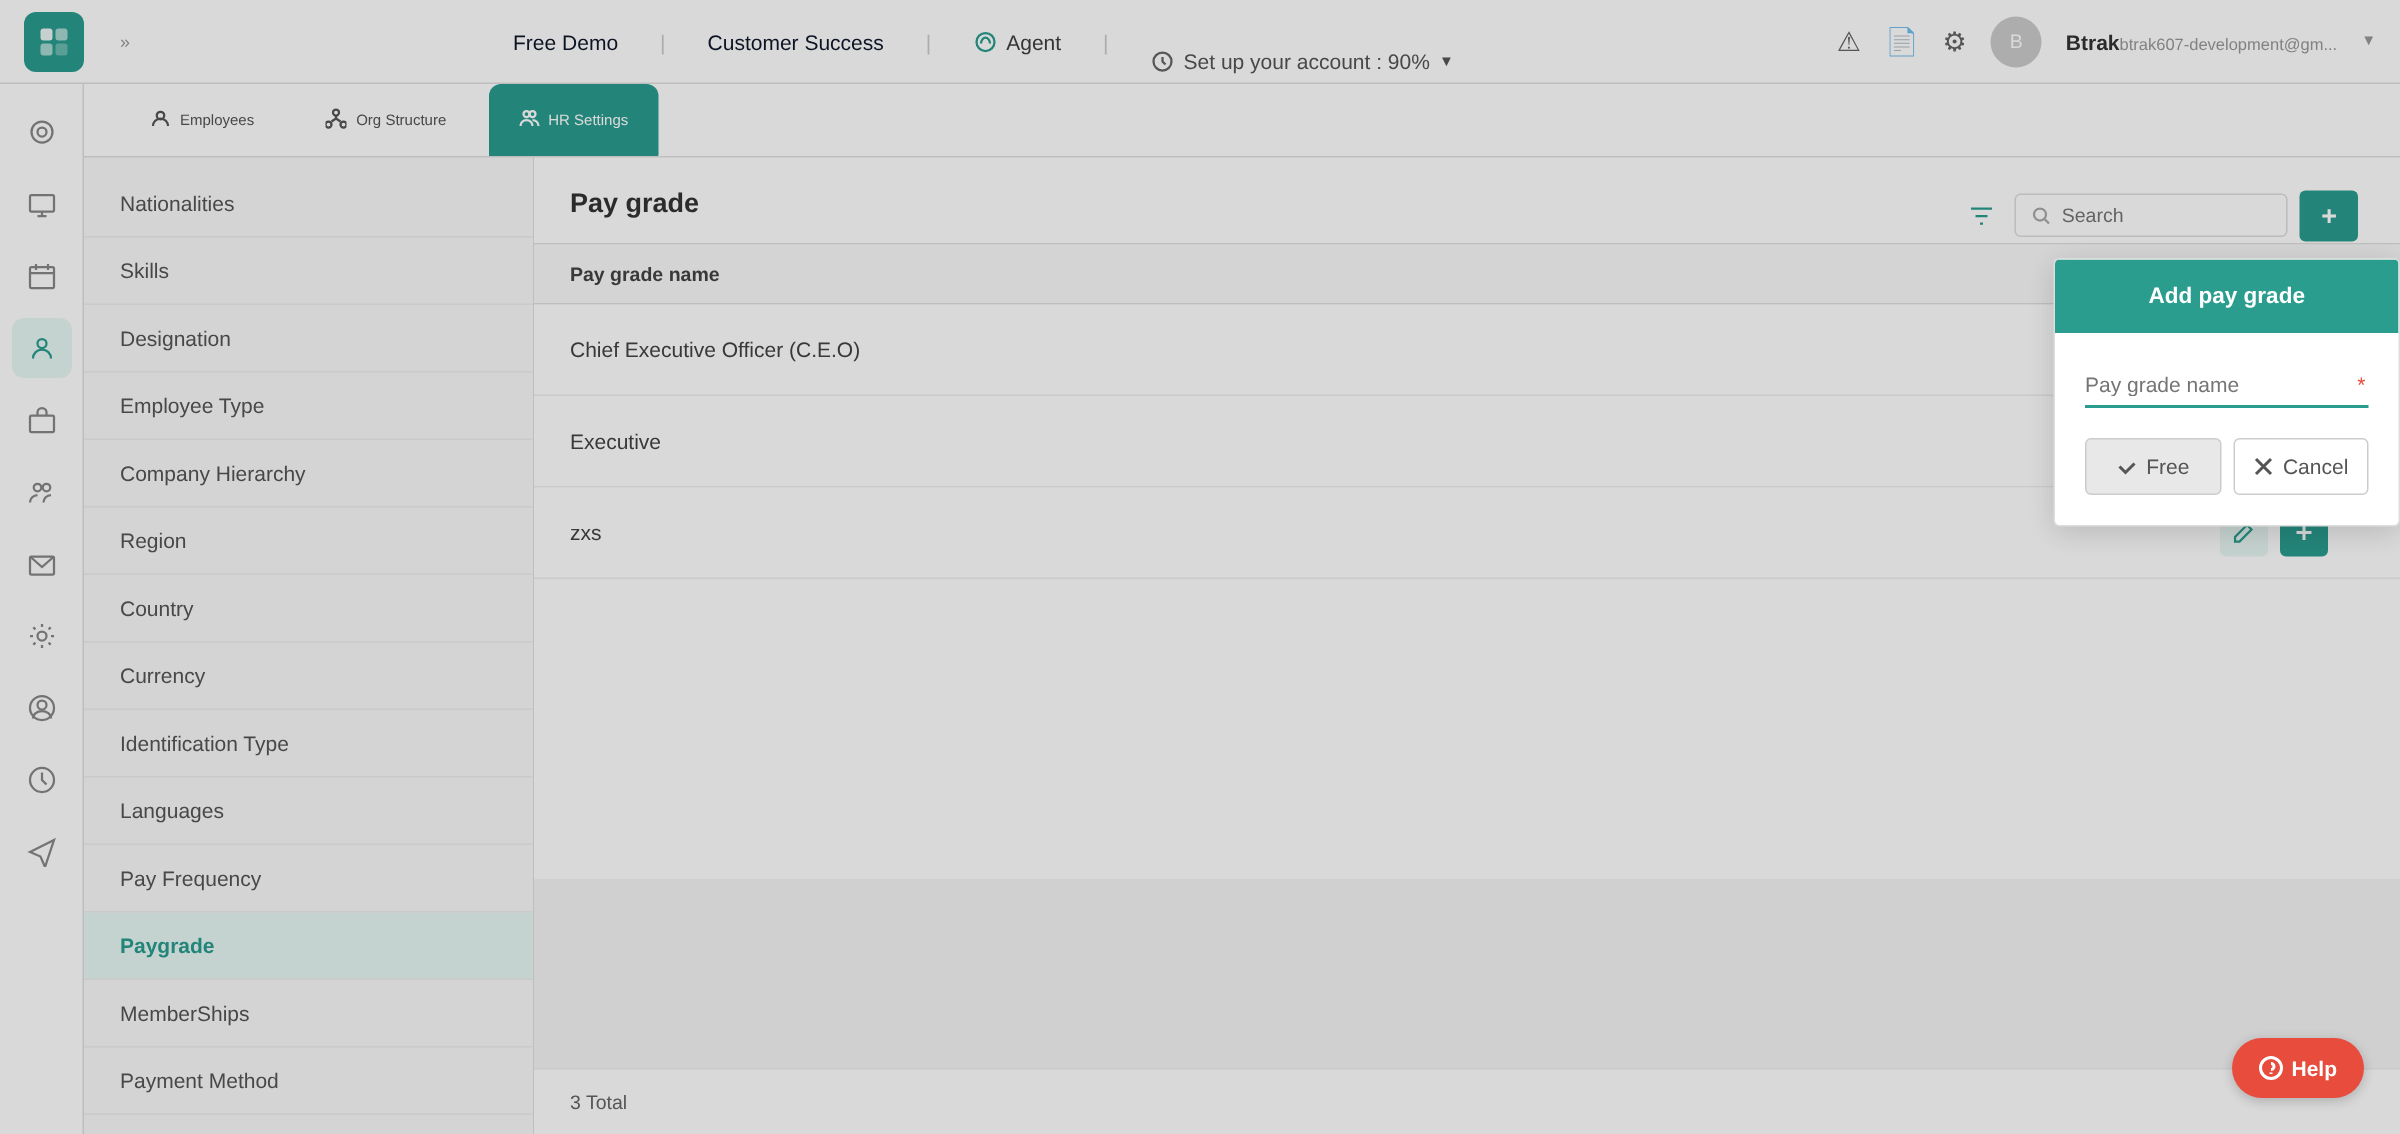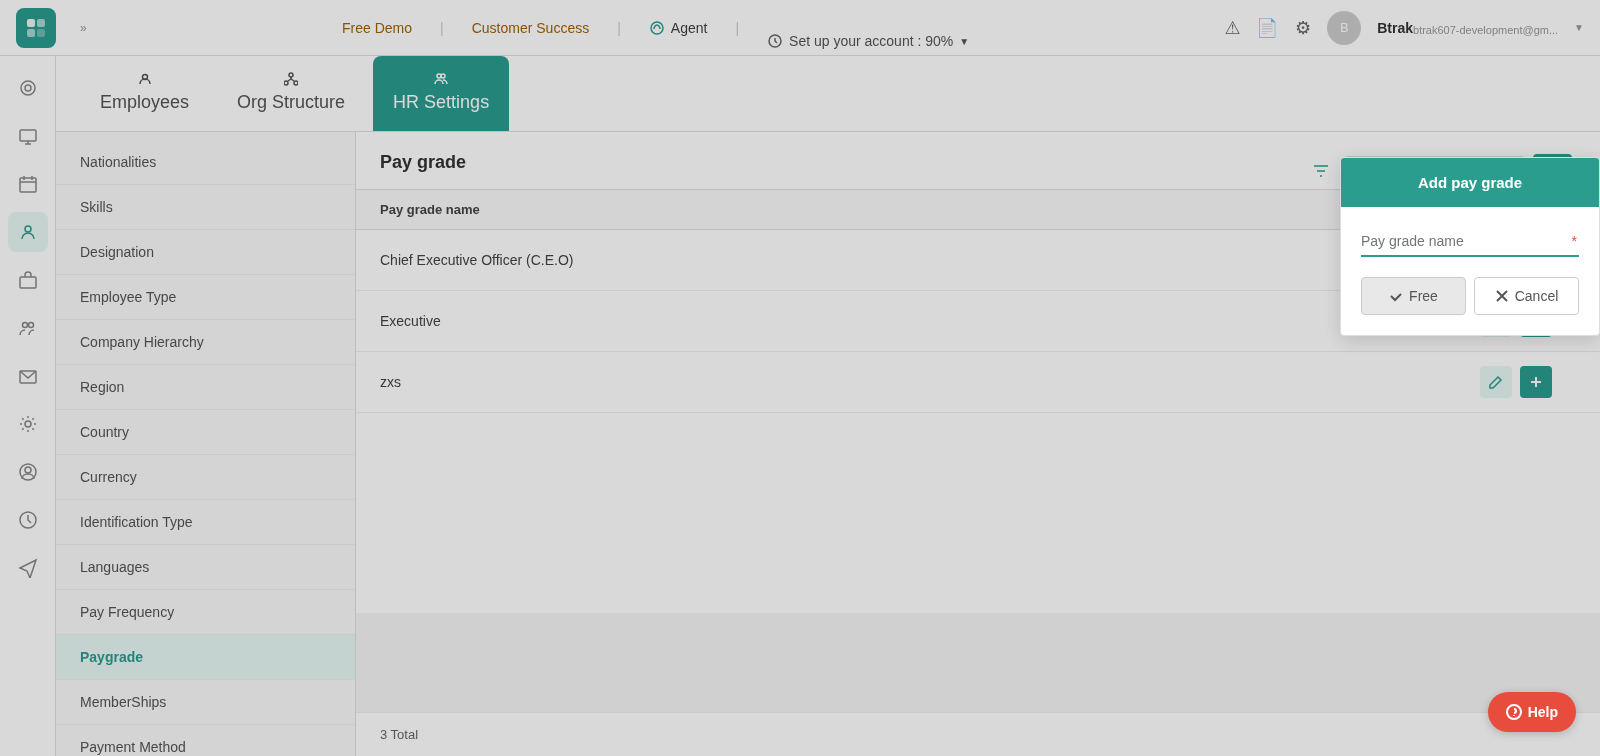--- a/index.html
+++ b/index.html
@@ -19,21 +19,21 @@
     }
     .topbar-logo {
       width: 40px; height: 40px;
       background: #2a9d8f;
       border-radius: 8px;
       display: flex; align-items: center; justify-content: center;
       color: #fff; font-size: 18px; font-weight: bold; flex-shrink: 0;
     }
     .topbar-chevron { color: #999; font-size: 12px; cursor: pointer; }
     .topbar-nav { display: flex; gap: 28px; flex: 1; justify-content: center; align-items: center; }
-    .topbar-nav-item { color: #a16207; cursor: pointer; font-size: 14px; white-space: nowrap; }
+    .topbar-nav-item { color: #0f172a; cursor: pointer; font-size: 14px; white-space: nowrap; }
     .topbar-nav-sep { color: #ccc; }
     .topbar-agent { display: flex; align-items: center; gap: 6px; color: #404040; cursor: pointer; }
     .topbar-agent svg { width: 16px; height: 16px; }
     .topbar-setup { display: flex; align-items: center; gap: 6px; color: #555; cursor: pointer; margin-top: 27px; }
     .topbar-right { display: flex; align-items: center; gap: 16px; margin-left: auto; }
     .topbar-icon { color: #666; cursor: pointer; font-size: 18px; }
     .topbar-user { display: flex; align-items: flex-end; }
     .topbar-user-name { font-weight: 600; color: #333; font-size: 14px; }
     .topbar-user-email { color: #999; font-size: 11px; }
     .topbar-avatar { width: 34px; height: 34px; border-radius: 50%; background: #ccc; display: flex; align-items: center; justify-content: center; color: #fff; font-size: 13px; cursor: pointer; }
@@ -68,24 +68,23 @@
       background: #fff;
       border-bottom: 1px solid #e0e0e0;
       display: flex;
       padding: 0 24px;
       gap: 8px;
     }
     .sub-nav-tab {
       padding: 16px 20px;
       cursor: pointer;
       color: #555;
-      font-size: 18px;
-      display: flex; align-items: center; gap: 6px;
+      font-size: 10px;
+      display: flex; align-items: flex-end; gap: 6px;
       border-bottom: 2px solid transparent;
-      flex-direction: column;
     }
     .sub-nav-tab.active {
       background: #2a9d8f;
       color: #fff;
       border-radius: 8px 8px 0 0;
       border-bottom: 2px solid #2a9d8f;
     }
 
     
     .two-pane { display: flex; flex: 1; overflow: hidden; }
@@ -195,23 +194,23 @@
       position: fixed;
       top: 0; left: 0; right: 0; bottom: 0;
       background: rgba(0,0,0,0.15);
       z-index: 100;
       pointer-events: none;
     }
 
     
     .add-paygrade-popup {
       position: fixed;
-      top: 157px;
+      top: 172px;
       right: 0;
-      width: 260px;
+      width: 231px;
       background: #fff;
       border: 1px solid #ddd;
       border-radius: 4px;
       box-shadow: 0 4px 20px rgba(0,0,0,0.15);
       z-index: 200;
       overflow: hidden;
     }
     .popup-header {
       background: #2a9d8f;
       color: #fff;

